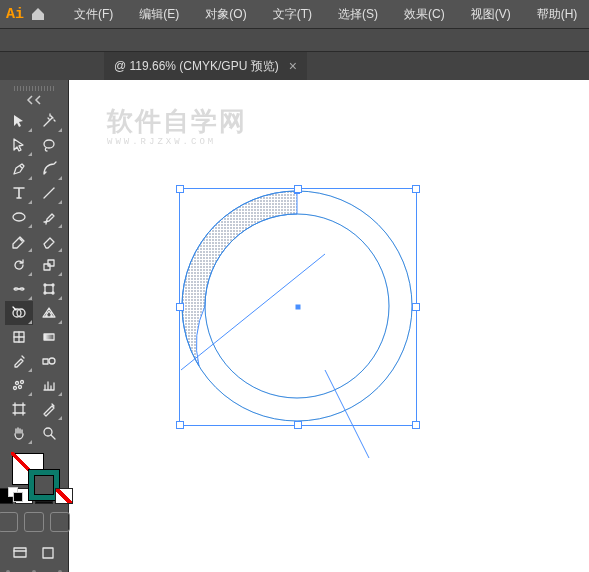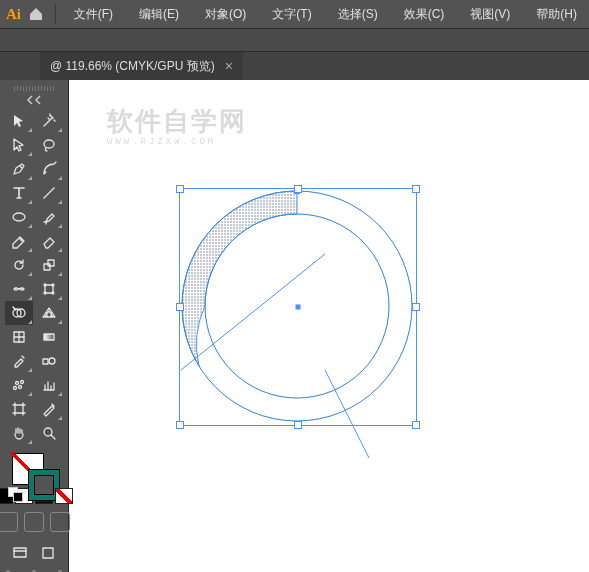--- a/index.html
+++ b/index.html
@@ -1,24 +1,24 @@
 <!DOCTYPE html>
 <html><head>
 <meta charset="utf-8">
 <style>
   html,body{margin:0;padding:0;width:589px;height:572px;background:#535353;font-family:"Microsoft YaHei",Arial,sans-serif;font-size:12px;color:#e6e6e6;overflow:hidden}
   .menubar{height:28px;background:#535353;display:flex;align-items:center;padding:0 6px;border-bottom:1px solid #2a2a2a}
-  .app-logo{width:20px;height:20px;display:flex;align-items:center;justify-content:center;color:#ff9a00;font-weight:bold;font-size:15px;font-family:Liberation Serif, serif}
+  .app-logo{width:20px;height:20px;display:flex;align-items:center;justify-content:center;color:#ff9a00;font-weight:bold;font-size:15px;font-family:Liberation Mono, monospace}
   .home-btn{width:26px;height:20px;margin:0 6px;display:flex;align-items:center;justify-content:center}
   .home-btn svg{width:16px;height:16px;fill:#ccc}
   .divider{width:1px;height:20px;background:#3a3a3a;margin:0 4px}
   .menu-items{display:flex;gap:14px;margin-left:8px}
   .menu-item{padding:4px 6px;cursor:default;color:#e0e0e0;font-size:12px;white-space:nowrap}
   .toolbar-row{height:22px;background:#4b4b4b;border-bottom:1px solid #2a2a2a}
-  .tabbar{height:28px;background:#434343;display:flex;align-items:center;padding-left:40px;position:relative}
+  .tabbar{height:28px;background:#434343;display:flex;align-items:center;padding-left:104px;position:relative}
   .tab{height:28px;display:flex;align-items:center;padding:0 10px;background:#3a3a3a;color:#ddd;font-size:12px;position:relative}
   .tab-close{margin-left:10px;color:#aaa;font-size:14px;line-height:1}
   .main{display:flex;height:494px}
   .tool-panel{width:68px;background:#535353;border-right:1px solid #2a2a2a;display:flex;flex-direction:column;align-items:center;padding-top:6px;position:relative;z-index:3}
   .grip{width:40px;height:8px;margin:0 auto 4px;background:repeating-linear-gradient(90deg,#777 0 1px,transparent 1px 3px)}
   .tool-chevrons{width:24px;height:14px;display:flex;align-items:center;justify-content:center;margin-bottom:4px}
   .tool-chevrons svg{width:16px;height:10px;stroke:#ccc;fill:none;stroke-width:1.5}
   .tool-grid{display:grid;grid-template-columns:28px 28px;gap:0 2px;padding:0 4px}
   .tool{width:28px;height:24px;display:flex;align-items:center;justify-content:center;position:relative}
   .tool.selected{background:#383838}

